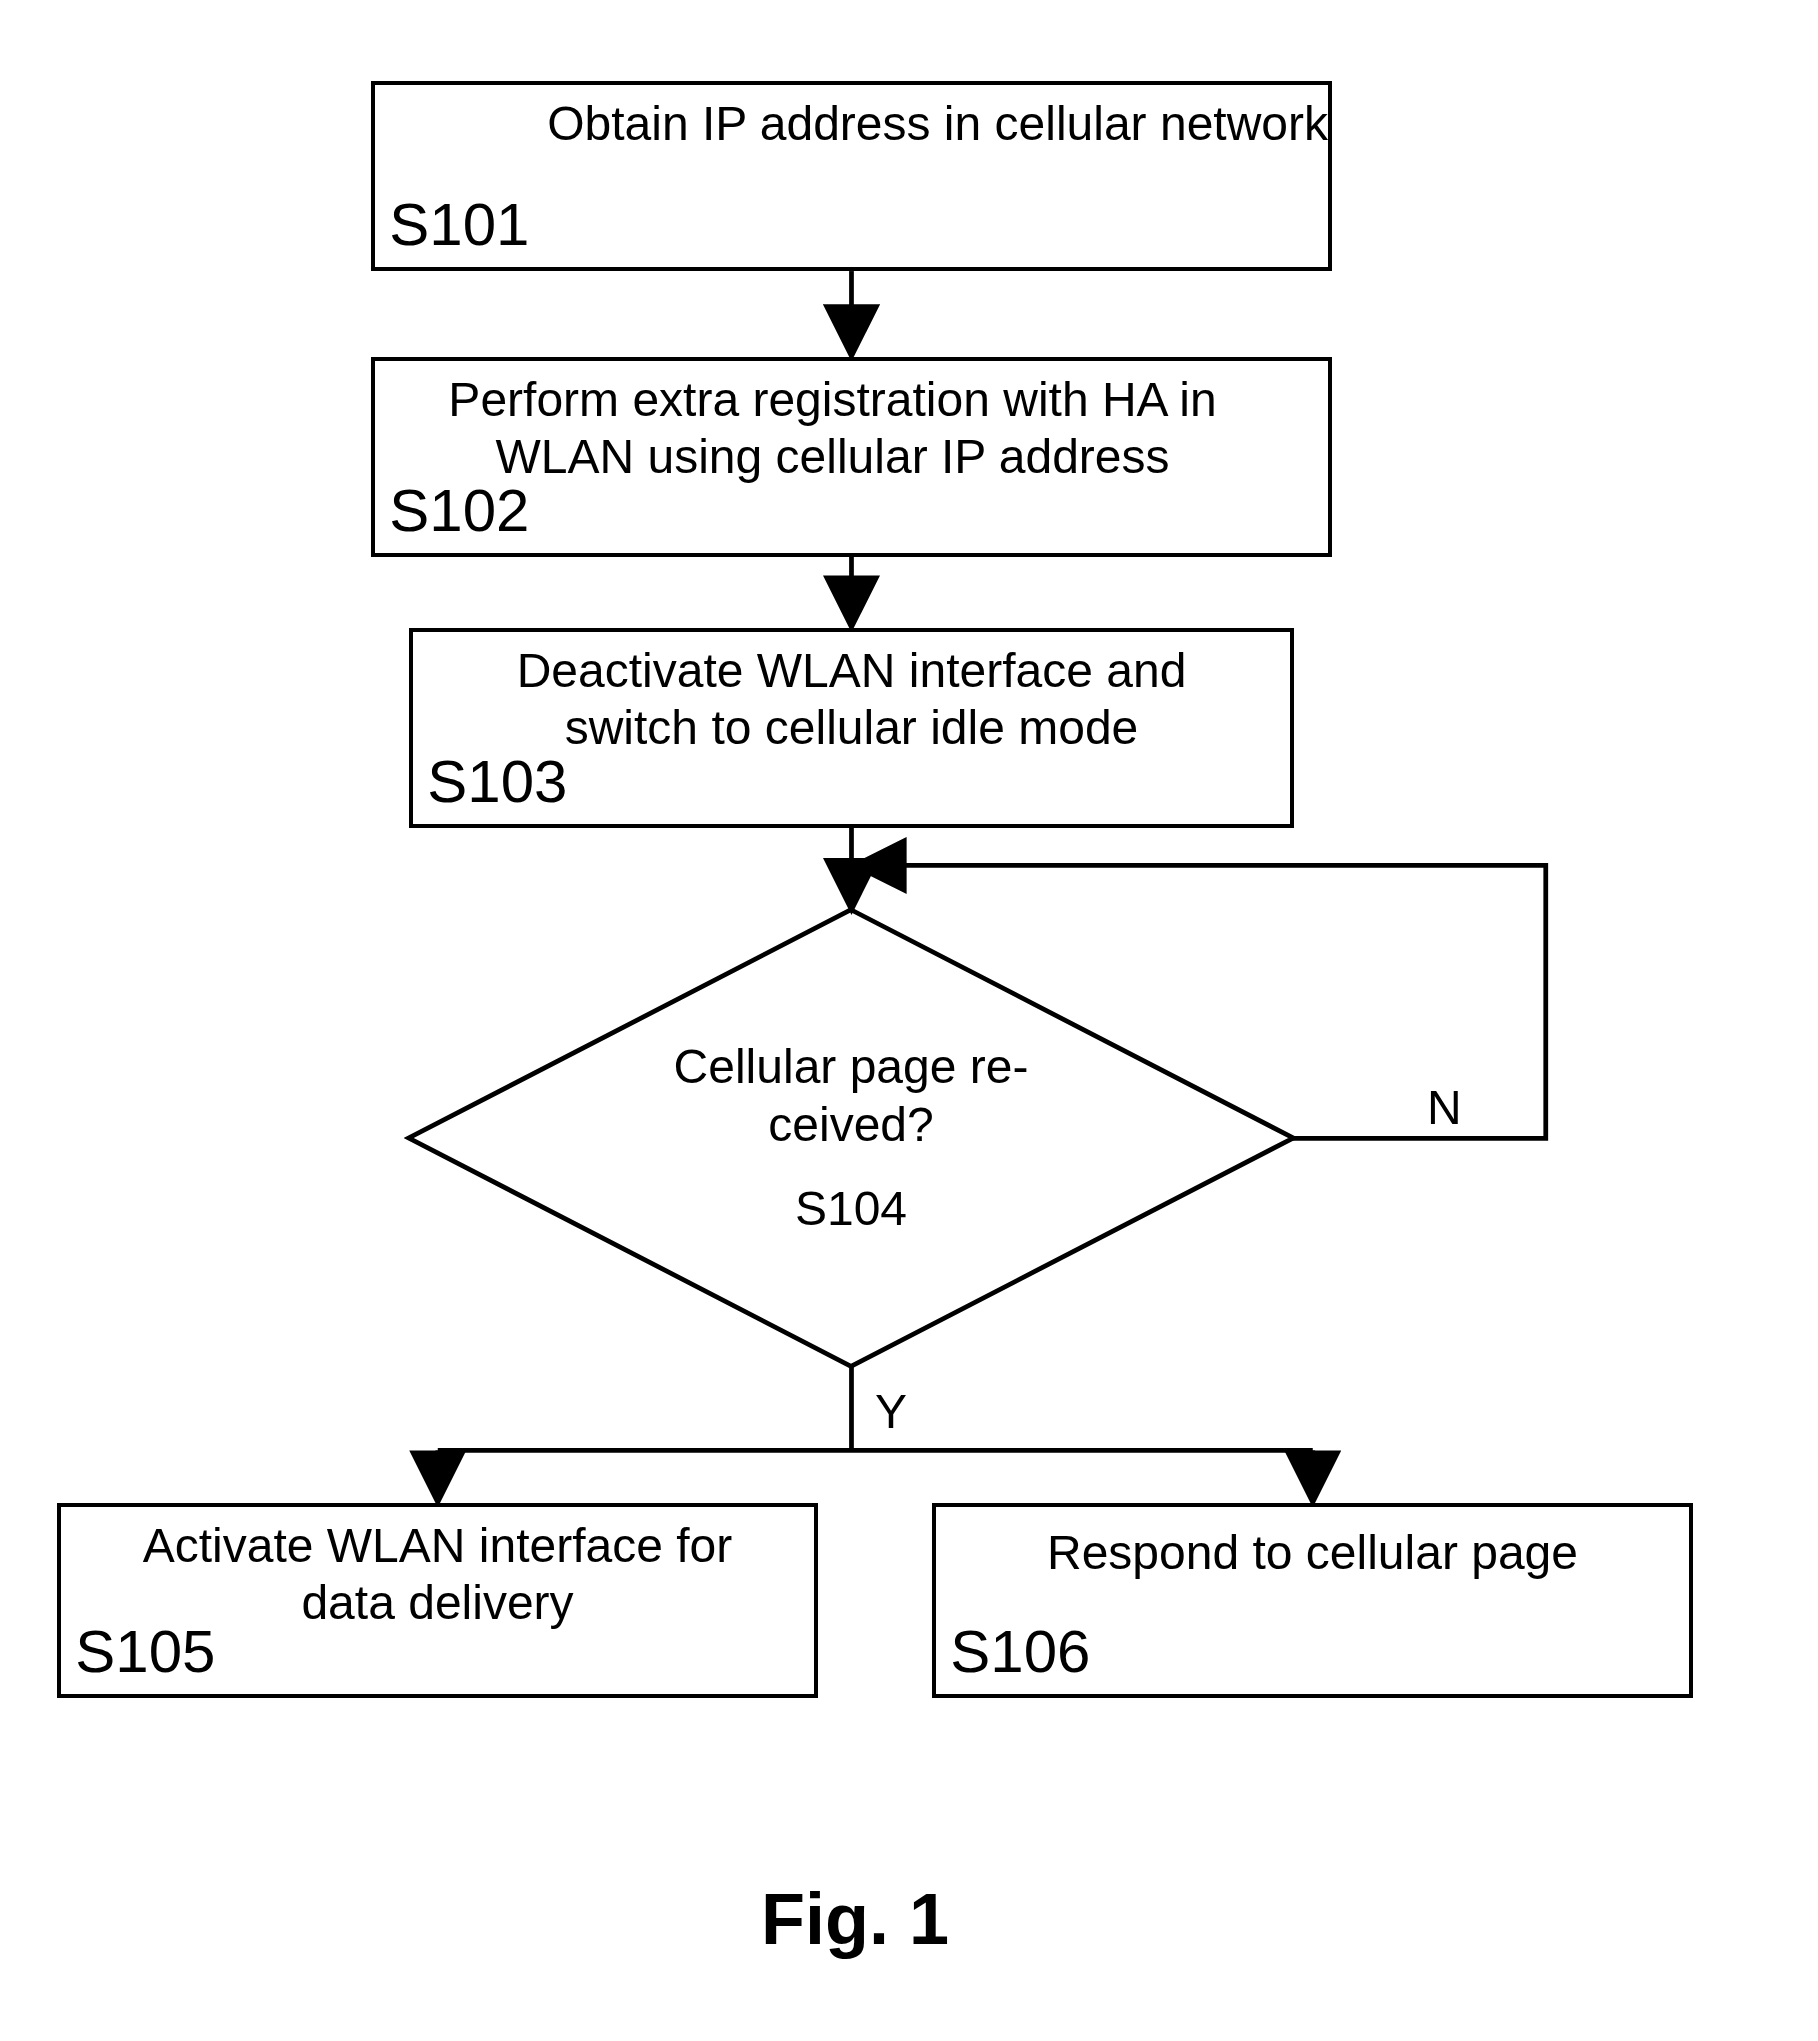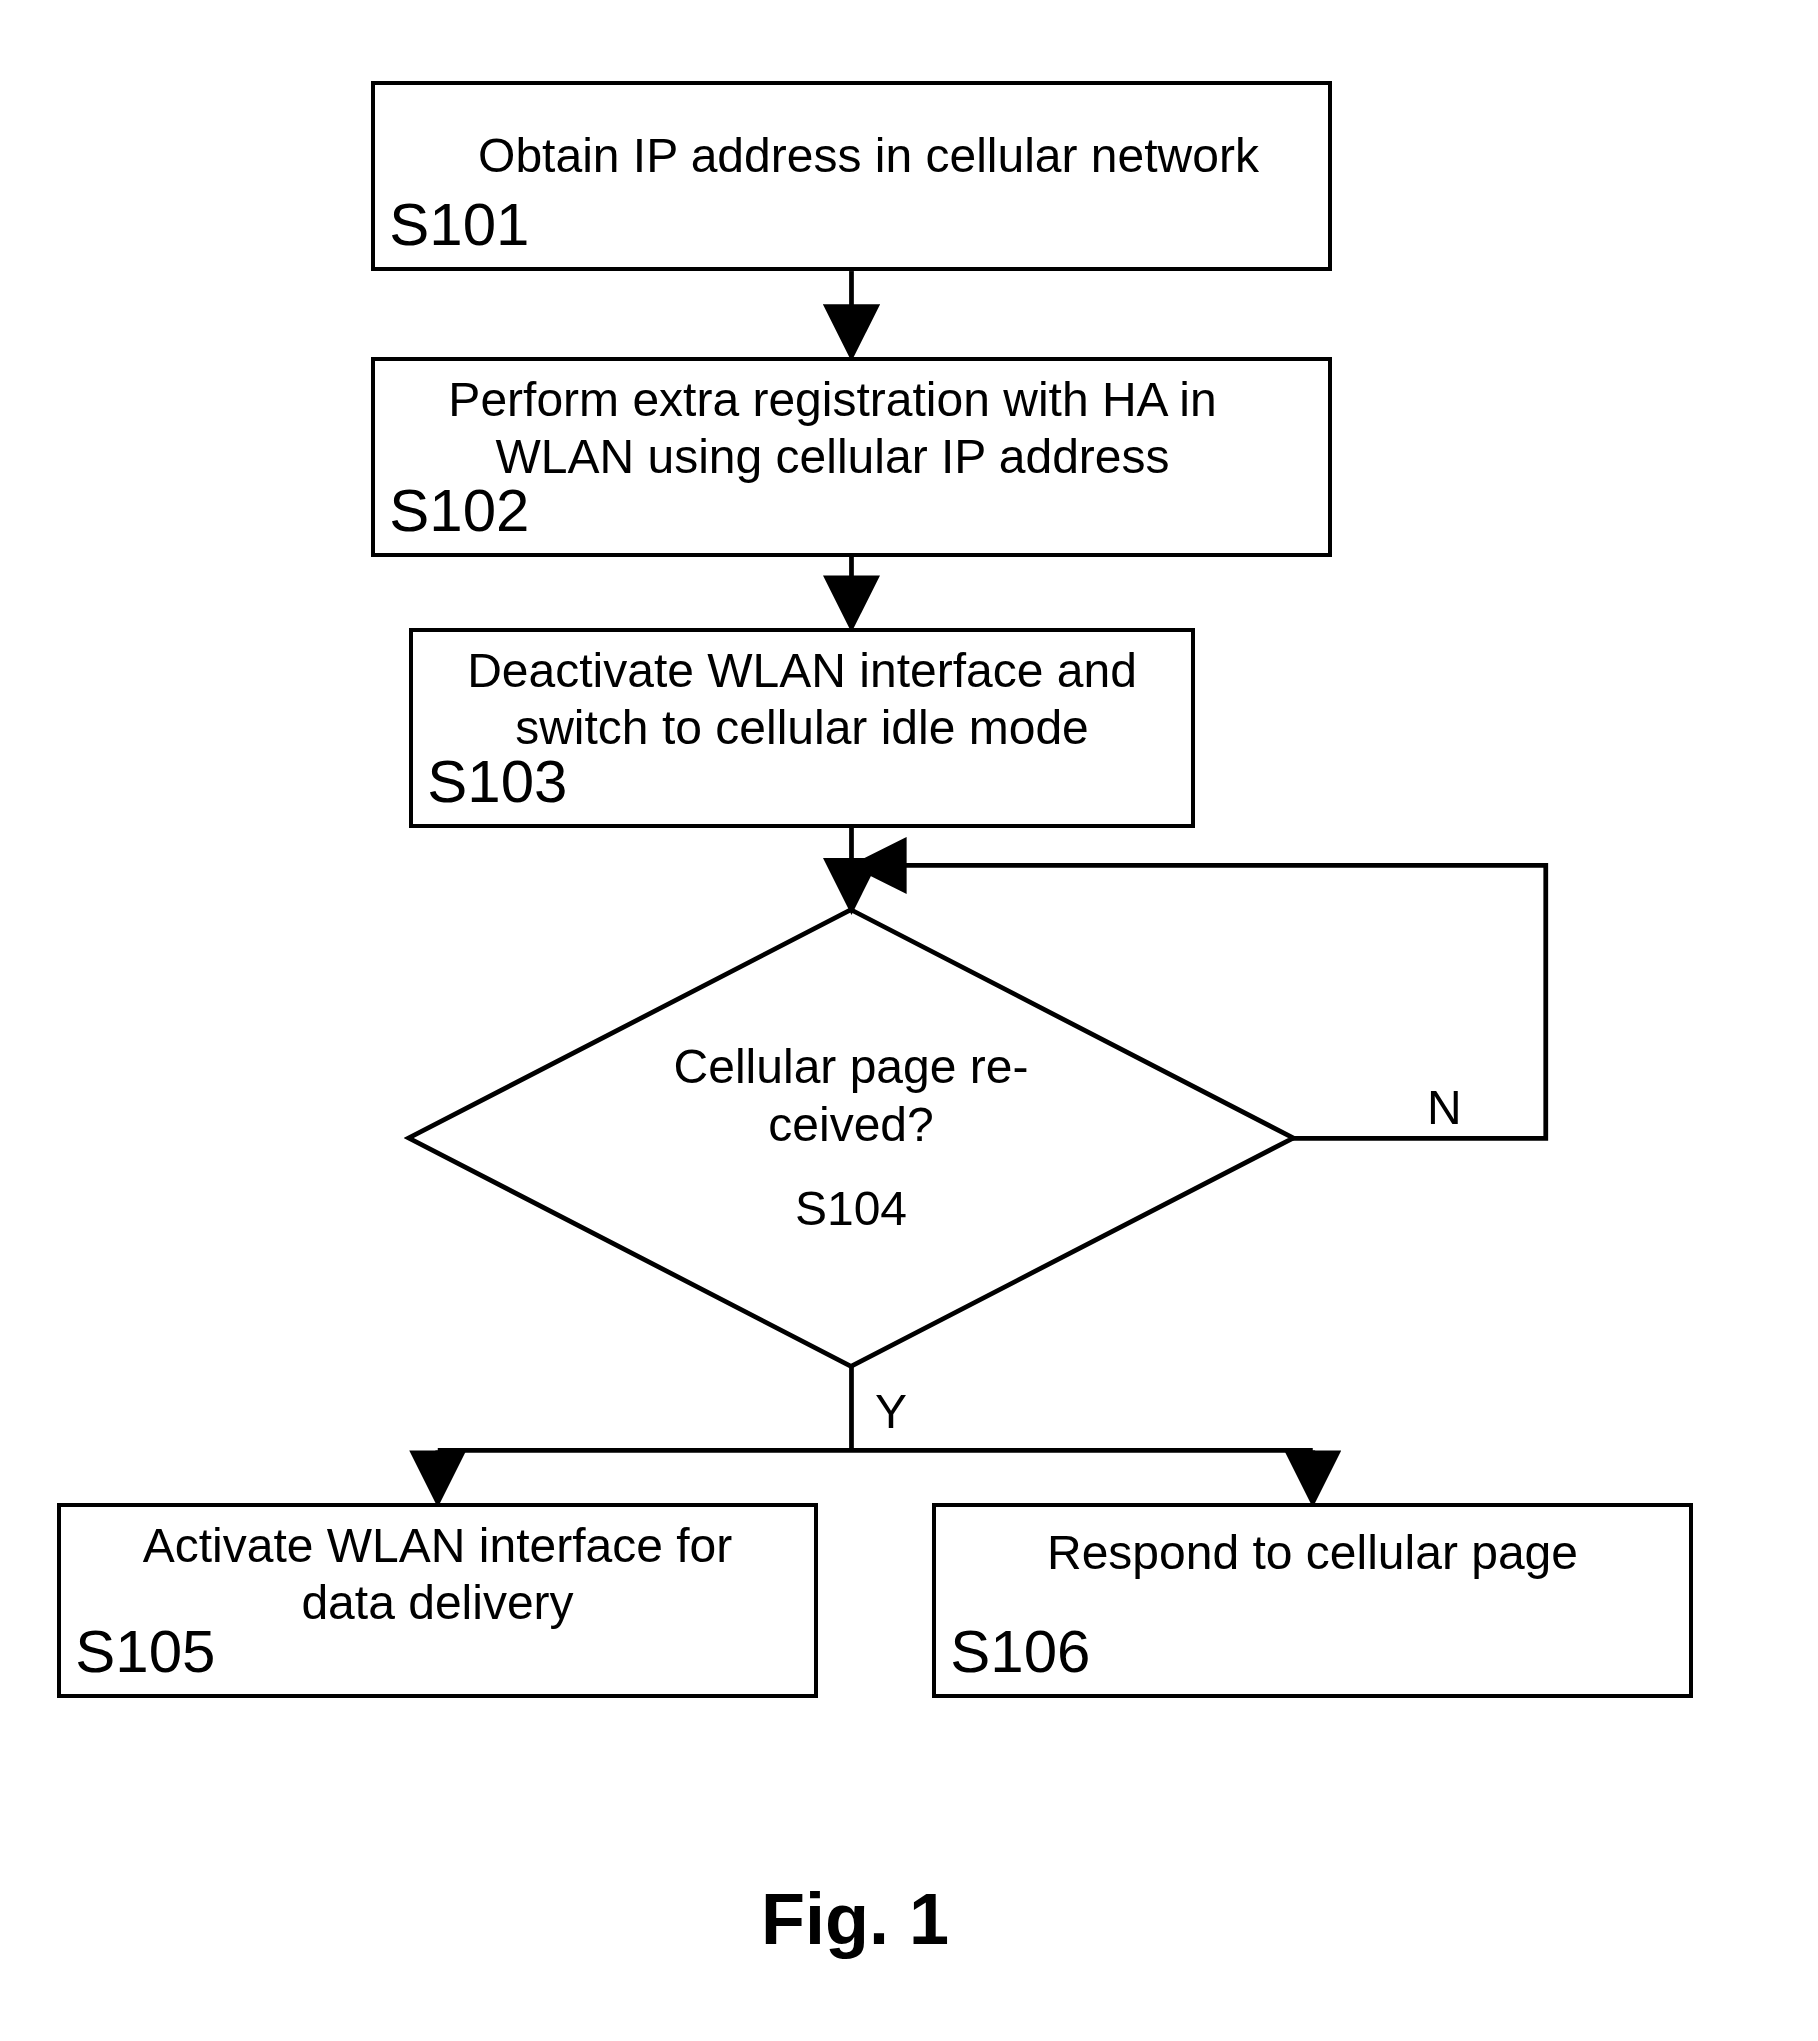--- a/index.html
+++ b/index.html
@@ -72,30 +72,30 @@
   svg.connectors polygon {
     fill: #000;
   }
 </style>
 </head>
 <body>
 
 <div class="canvas">
 
   <div class="box" style="left:371px; top:81px; width:961px; height:190px;">
-    <div class="box-text" style="text-align:center; padding-left:34px;margin-top:32px;">Obtain IP address in cellular network</div>
+    <div class="box-text" style="text-align:right; padding-left:34px;">Obtain IP address in cellular network</div>
     <div class="box-ref">S101</div>
   </div>
 
   <div class="box" style="left:371px; top:357px; width:961px; height:200px;">
     <div class="box-text" style="padding-right:38px;text-align:center;">Perform extra registration with HA in WLAN using cellular IP address</div>
     <div class="box-ref">S102</div>
   </div>
 
-  <div class="box" style="left:409px; top:628px; width:786px; height:200px;">
+  <div class="box" style="left:409px; top:628px; width:885px; height:200px;">
     <div class="box-text" style="padding-left:38px; padding-right:38px;">Deactivate WLAN interface and switch to cellular idle mode</div>
     <div class="box-ref">S103</div>
   </div>
 
   <div class="diamond-wrap" style="left:480px; top:953px; width:742px; height:371px;">
 
     <svg width="894" height="466" viewBox="0 0 940 490" style="position:absolute; left:-76px; top:-48px;">
       <polygon points="470,5 935,245 470,485 5,245" fill="#ffffff" stroke="#000" stroke-width="5"></polygon>
     </svg>
     <div class="diamond-text" style="left:-76px; width:894px; top:-48px; height:466px;">

